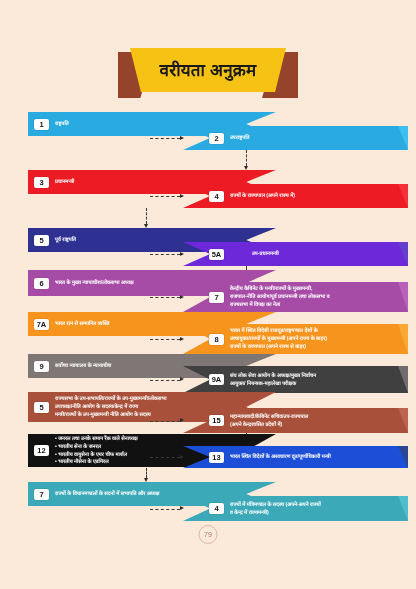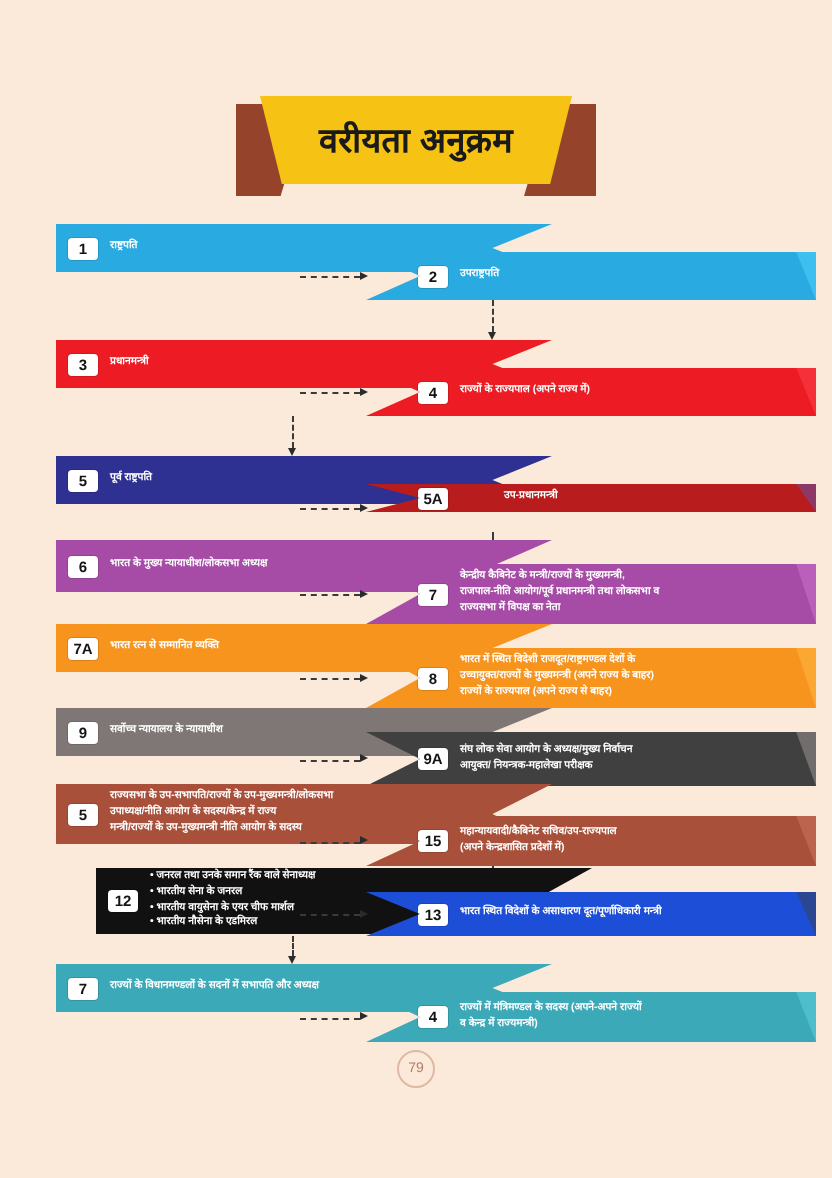--- a/index.html
+++ b/index.html
@@ -116,21 +116,21 @@
         <div class="arrowhead right" style="top: 83.5px; left: 180px;"></div>
         <div class="conn-v" style="top: 98px; height: 16px; left: 146px;"></div>
         <div class="arrowhead down" style="top: 114px; left: 143.5px;"></div>
       </div>
       <div class="pair">
         <div class="banner left" style="top: 118px; height: 24px; width: 248px; background: rgb(46, 49, 146);">
           <div class="num">5</div>
           <div class="txt">पूर्व राष्ट्रपति</div>
           <div class="tailstrip" style="background: rgb(18, 21, 118);"></div>
         </div>
-        <div class="banner right" style="top: 132px; height: 14px; width: 225px; background: #b91c1c; gap: 22px;">
+        <div class="banner right" style="top: 132px; height: 24px; width: 225px; background: #6d28d9; gap: 22px;">
           <div class="num">5A</div>
           <div class="txt">उप-प्रधानमन्त्री</div>
           <div class="fold" style="background: rgb(91, 94, 191);"></div>
         </div>
         <div class="conn-h" style="top: 144px; left: 150px; width: 30px;"></div>
         <div class="arrowhead right" style="top: 141.5px; left: 180px;"></div>
         <div class="conn-v" style="top: 156px; height: 4px; left: 246px;"></div>
         <div class="arrowhead down" style="top: 160px; left: 243.5px;"></div>
       </div>
       <div class="pair">
@@ -199,21 +199,21 @@
           <div class="txt">महान्यायवादी/कैबिनेट सचिव/उप-राज्यपाल
 (अपने केन्द्रशासित प्रदेशों में)</div>
           <div class="fold" style="background: rgb(213, 125, 103);"></div>
         </div>
         <div class="conn-h" style="top: 310.5px; left: 150px; width: 30px;"></div>
         <div class="arrowhead right" style="top: 308px; left: 180px;"></div>
         <div class="conn-v" style="top: 323px; height: 4px; left: 246px;"></div>
         <div class="arrowhead down" style="top: 327px; left: 243.5px;"></div>
       </div>
       <div class="pair">
-        <div class="banner left" style="top: 324px; height: 33px; width: 248px; background: rgb(17, 17, 17); margin-left: 20px;">
+        <div class="banner left" style="top: 324px; height: 33px; width: 248px; background: rgb(17, 17, 17);">
           <div class="num">12</div>
           <div class="txt bullets">• जनरल तथा उनके समान रैंक वाले सेनाध्यक्ष
 • भारतीय सेना के जनरल
 • भारतीय वायुसेना के एयर चीफ मार्शल
 • भारतीय नौसेना के एडमिरल</div>
           <div class="tailstrip" style="background: rgb(0, 0, 0);"></div>
         </div>
         <div class="banner right" style="top: 336px; height: 22px; width: 225px; background: #1d4ed8;">
           <div class="num">13</div>
           <div class="txt">भारत स्थित विदेशों के असाधारण दूत/पूर्णाधिकारी मन्त्री</div>

